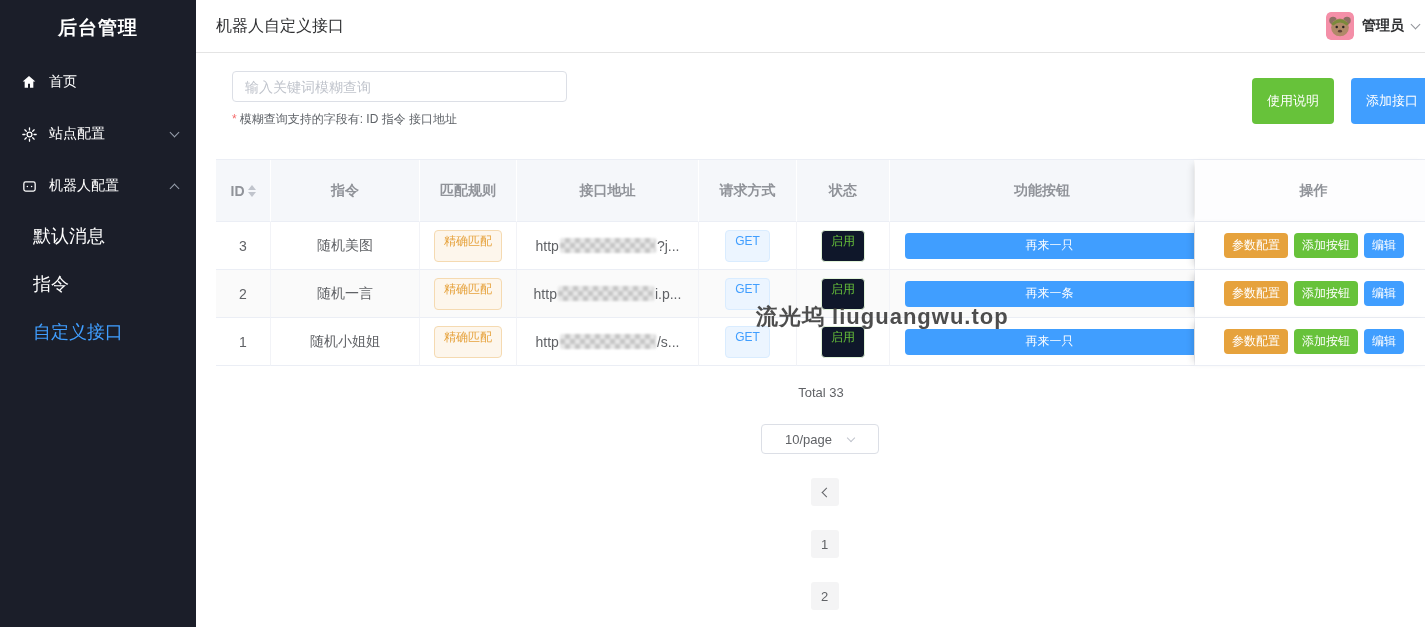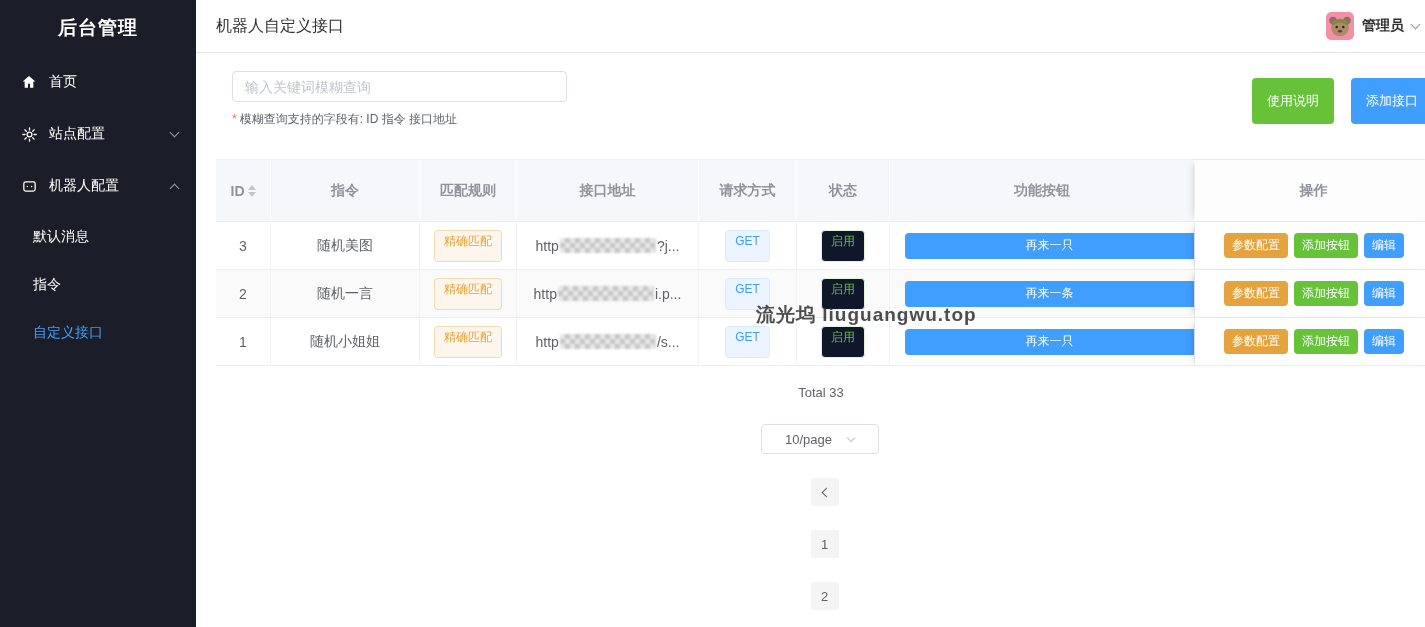--- a/index.html
+++ b/index.html
@@ -9,21 +9,21 @@
 
   
   .sidebar { width:196px; flex-shrink:0; background:#1b1e29; color:#fff; }
   .sidebar-title { height:56px; line-height:56px; text-align:center; font-size:19px; font-weight:bold; letter-spacing:1px; color:#ffffff; }
   .menu-item { height:52px; display:flex; align-items:center; padding:0 18px 0 20px; font-size:14px; cursor:pointer; color:#fff; }
   .mi-icon { width:18px; height:18px; margin-right:11px; display:flex; align-items:center; justify-content:center; }
   .mi-label { flex:1; }
   .chev { width:7px; height:7px; border-right:1.5px solid #98a0ad; border-bottom:1.5px solid #98a0ad; flex-shrink:0; }
   .chev.down { transform:rotate(45deg); margin-top:-3px; }
   .chev.up { transform:rotate(-135deg); margin-top:4px; }
-  .submenu-item { height:48px; line-height:48px; padding-left:33px; font-size:14px; color:#fff; cursor:pointer; }
+  .submenu-item { height:48px; line-height:48px; padding-left:33px; font-size:18px; color:#fff; cursor:pointer; }
   .submenu-item.active { color:#409eff; }
 
   
   .main { flex:1; position:relative; display:flex; flex-direction:column; background:#fff; }
   .topbar { height:53px; flex-shrink:0; border-bottom:1px solid #e4e4e4; display:flex; align-items:center; justify-content:space-between; padding:0 34px 0 20px; background:#fff; }
   .page-title { font-size:16px; color:#303133; }
   .user-area { display:flex; align-items:center; gap:8px; cursor:pointer; }
   .avatar { width:28px; height:28px; border-radius:5px; overflow:hidden; display:block; }
   .user-name { font-size:14px; font-weight:bold; color:#303133; }
   .chev-dark { width:7px; height:7px; border-right:1.4px solid #909399; border-bottom:1.4px solid #909399; transform:rotate(45deg); margin-top:-3px; }
@@ -80,21 +80,21 @@
   .size-select { width:118px; height:30px; border:1px solid #dcdfe6; border-radius:4px; display:flex; align-items:center; justify-content:center; gap:16px; color:#606266; background:#fff; cursor:pointer; margin-right:10px; }
   .sel-chev { width:6px; height:6px; border-right:1.3px solid #c0c4cc; border-bottom:1.3px solid #c0c4cc; transform:rotate(45deg); margin-top:-2px; }
   .page-btn { min-width:28px; height:28px; padding:0 4px; border-radius:3px; background:#f4f4f5; color:#606266; display:flex; align-items:center; justify-content:center; cursor:pointer; font-size:13px; }
   .page-btn.active { background:#409eff; color:#fff; font-weight:bold; }
   .nav-chev { width:7px; height:7px; border-right:1.6px solid #606266; border-bottom:1.6px solid #606266; }
   .nav-chev.left { transform:rotate(135deg); margin-left:3px; }
   .nav-chev.right { transform:rotate(-45deg); margin-right:3px; border-color:#c8cbd1; }
   .goto-label { margin:0 5px 0 10px; }
   .goto-input { width:48px; height:29px; border:1px solid #dcdfe6; border-radius:4px; text-align:center; font-size:13px; color:#606266; outline:none; font-family:inherit; }
 
-  .watermark { position:absolute; left:560px; top:302px; font-size:19px; color:rgba(52,52,52,0.88); letter-spacing:1px; pointer-events:none; z-index:6; font-weight:bold; }
+  .watermark { position:absolute; left:560px; top:302px; font-size:22px; color:rgba(52,52,52,0.88); letter-spacing:1px; pointer-events:none; z-index:6; font-weight:bold; }
   .below-area { flex:1; background:#f5f5f5; border-top:1px solid #e7e7e7; }
 </style>
 </head>
 <body>
 
 <div class="app">
 
   <aside class="sidebar">
     <div class="sidebar-title">后台管理</div>
     <nav>

